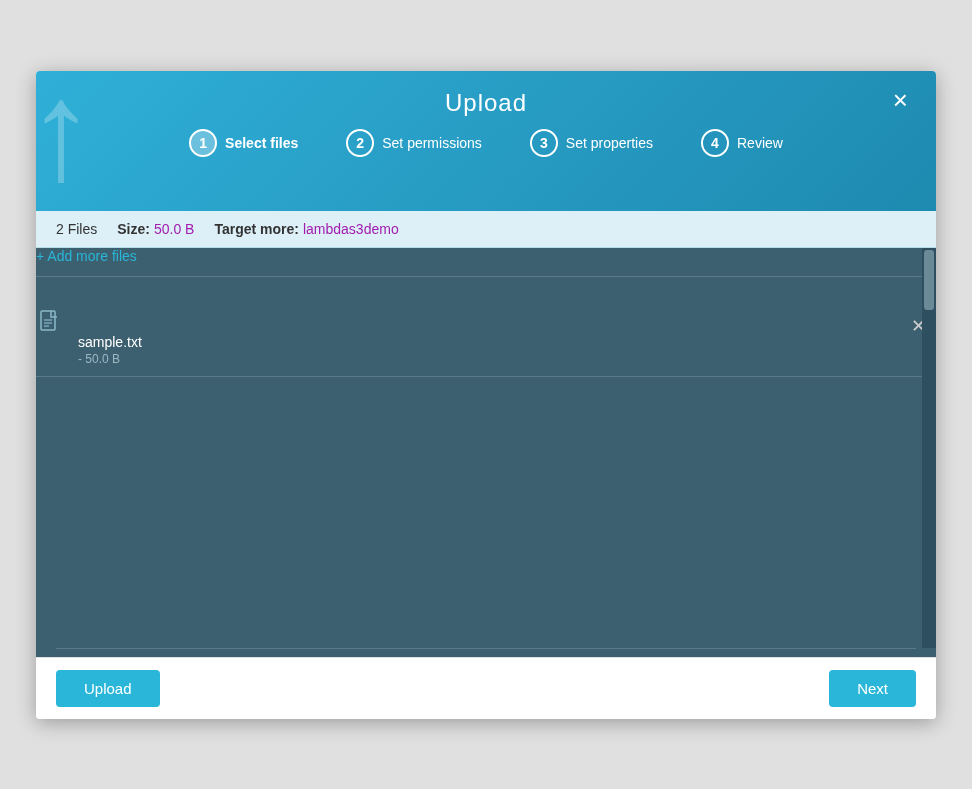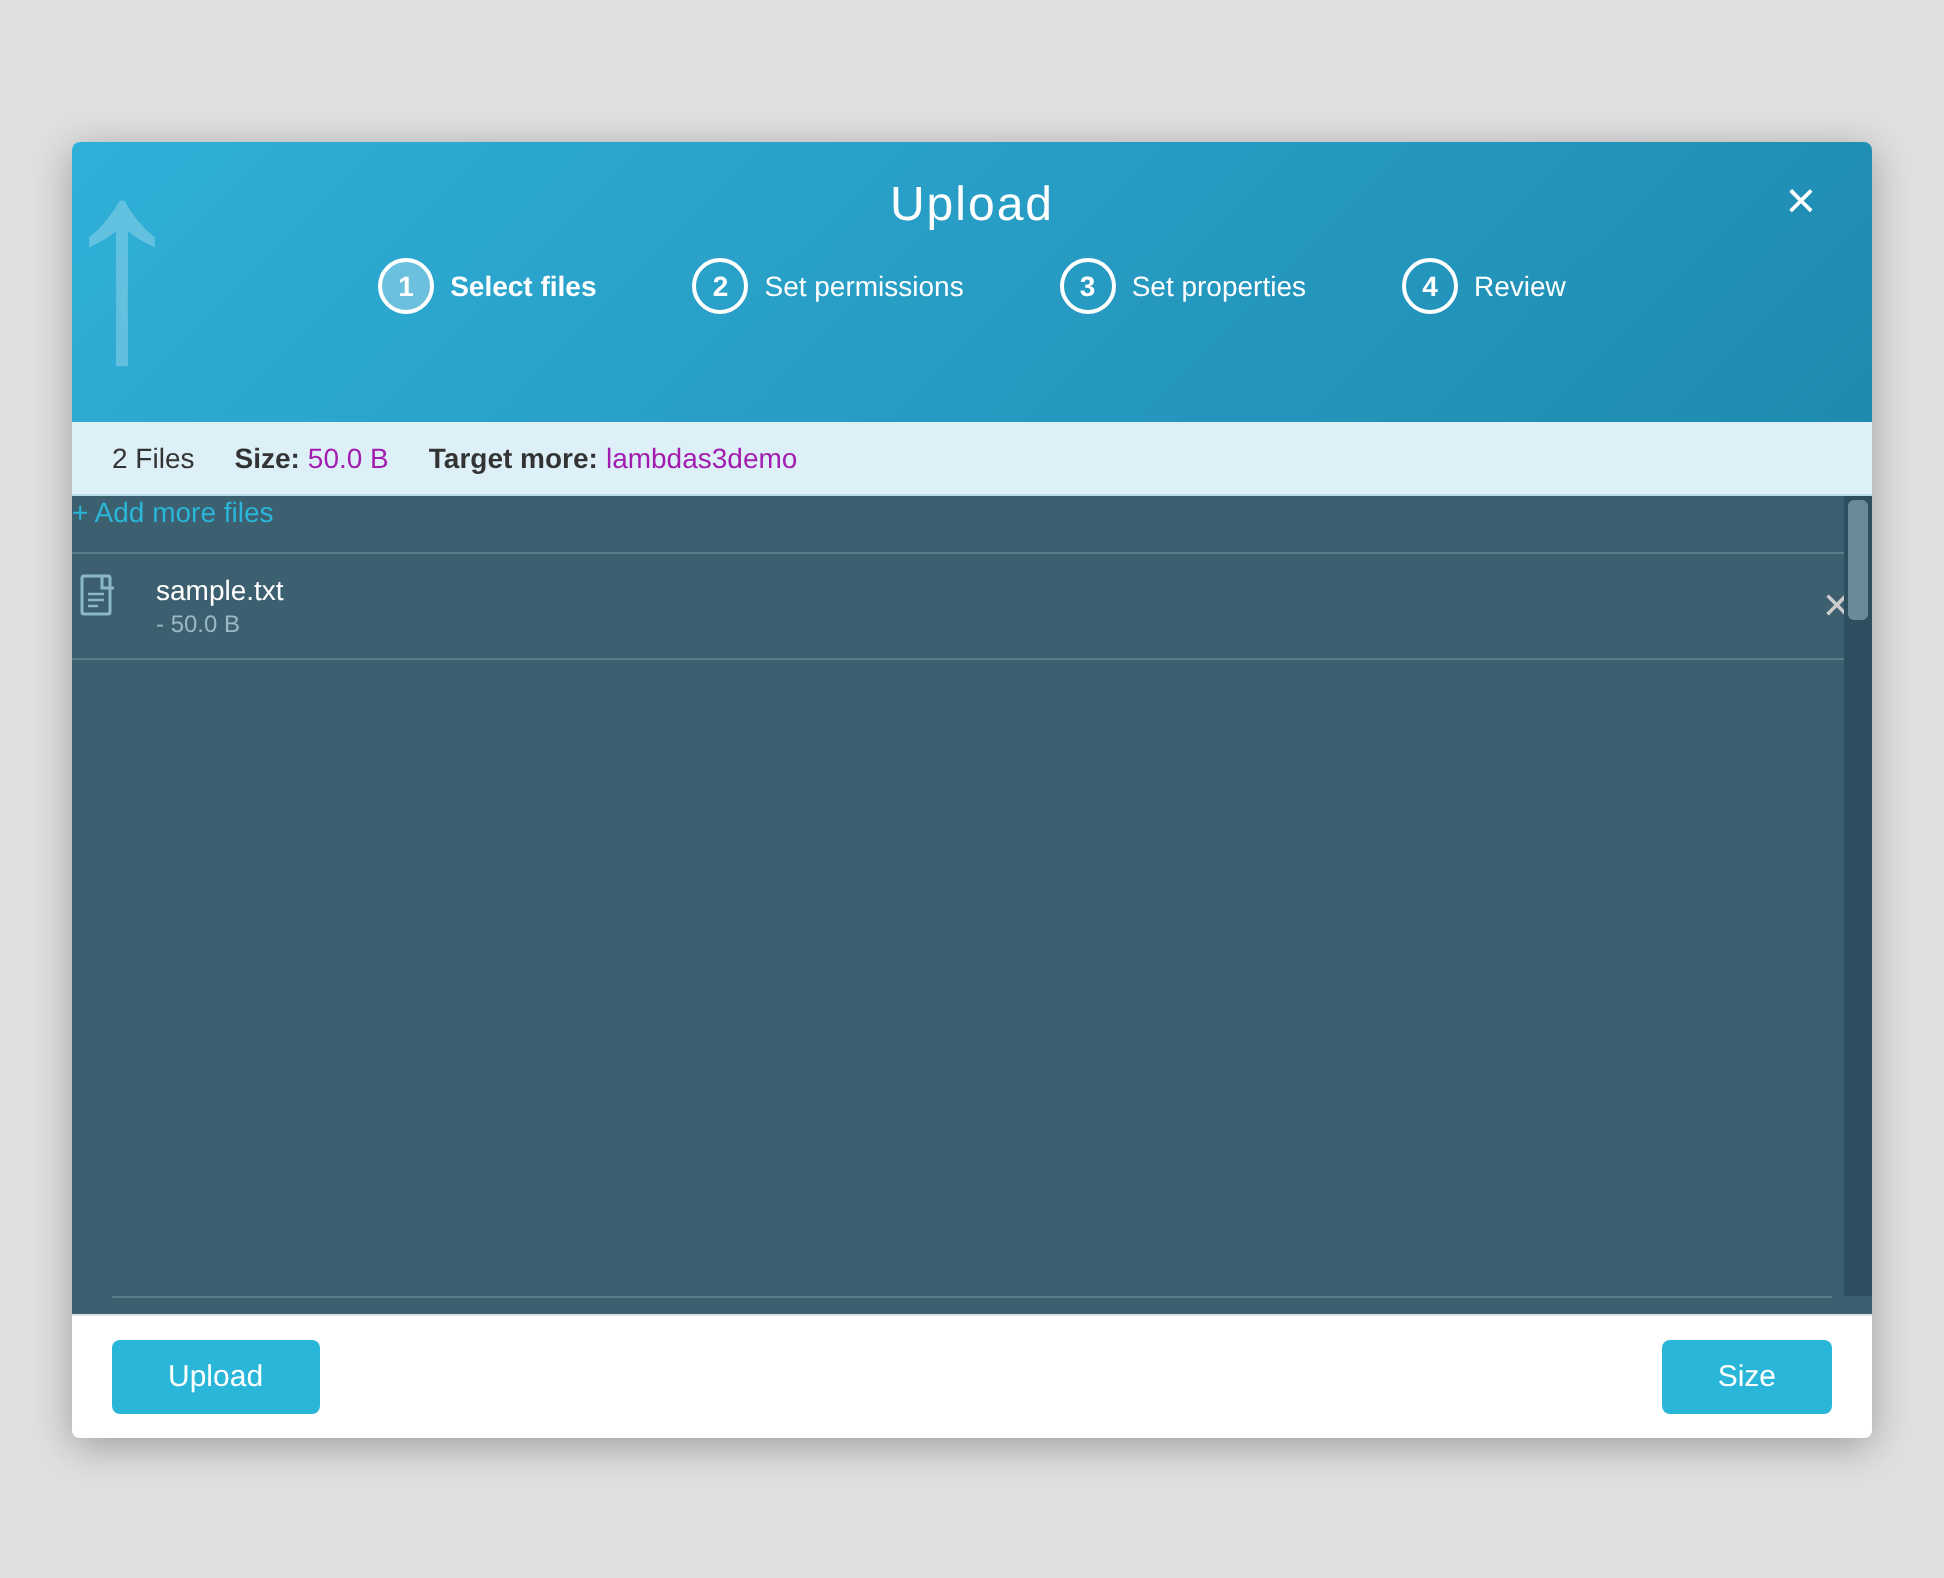--- a/index.html
+++ b/index.html
@@ -151,20 +151,21 @@
       border-bottom: 1px solid #5a7a88;
       gap: 16px;
     }
     .file-icon {
       color: #8ab8c8;
       font-size: 22px;
       flex-shrink: 0;
     }
     .file-info {
       flex: 1;
+      margin-top: 47px;
     }
     .file-name {
       color: #fff;
       font-size: 14px;
       font-weight: 500;
     }
     .file-size {
       color: #9bb8c4;
       font-size: 12px;
       margin-top: 2px;
@@ -301,15 +302,15 @@
       <div class="scroll-thumb"></div>
     </div>
   </div>
 
   <div class="bottom-divider">
     <hr class="bottom-line">
   </div>
 
   <div class="modal-footer">
     <button class="btn-upload">Upload</button>
-    <button class="btn-next">Size</button>
+    <button class="btn-next">Next</button>
   </div>
 </div>
 
 </body></html>

